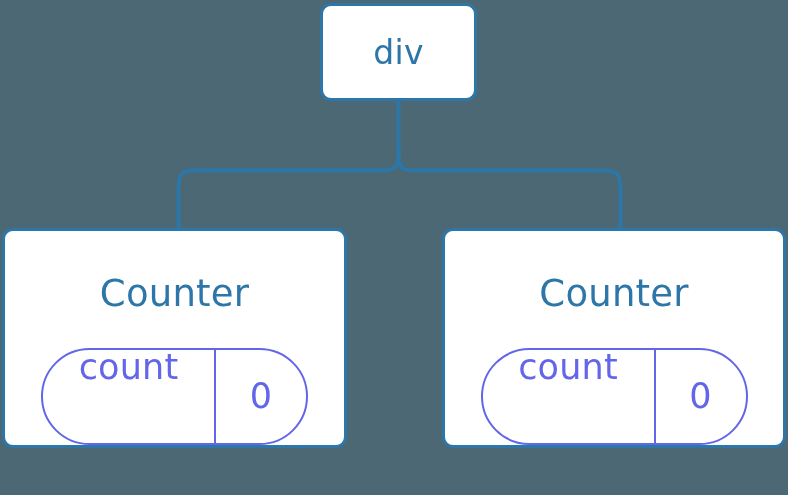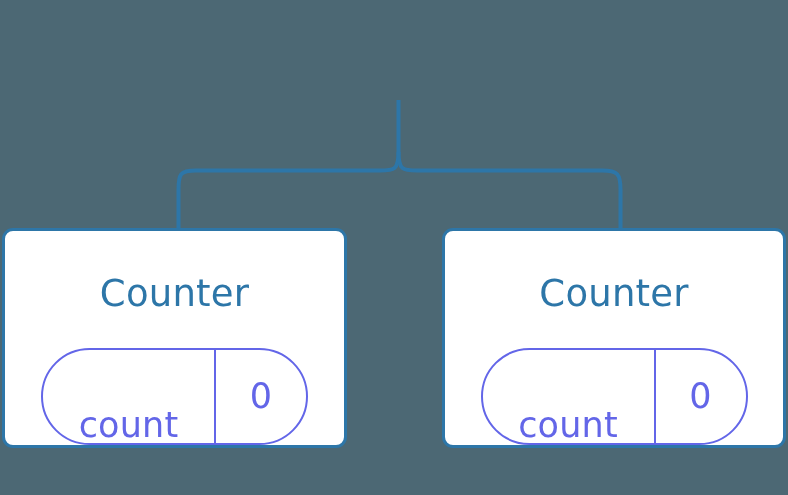--- a/index.html
+++ b/index.html
@@ -83,21 +83,21 @@
     border: 2px solid #6366e8;
     border-radius: 51px;
     box-sizing: border-box;
     display: flex;
     align-items: stretch;
     overflow: hidden;
   }
   .pill-key {
     flex: 0 0 173px;
     display: flex;
-    align-items: flex-end;
+    align-items: flex-start;
     justify-content: center;
     border-right: 2px solid #6366e8;
     box-sizing: border-box;
   }
   .pill-value {
     flex: 1 1 auto;
     display: flex;
     align-items: center;
     justify-content: center;
   }
@@ -113,20 +113,23 @@
 
 <div id="canvas">
 
   <svg id="connectors" viewBox="0 0 788 495" width="788" height="495" aria-hidden="true">
 
     <path d="M 398.5 100 L 398.5 152" fill="none" stroke="#2d76a8" stroke-width="4"></path>
     <path d="M 398.5 152 C 398.5 170 394 170.5 380 170.5 L 196 170.5 C 180 170.5 178.5 174 178.5 190 L 178.5 229" fill="none" stroke="#2d76a8" stroke-width="4"></path>
     <path d="M 398.5 152 C 398.5 170 403 170.5 417 170.5 L 602 170.5 C 618 170.5 620.5 174 620.5 190 L 620.5 229" fill="none" stroke="#2d76a8" stroke-width="4"></path>
   </svg>
 
+  <div class="node" id="node-root">
+    <span class="root-label">div</span>
+  </div>
 
   <div class="node node-child" id="node-counter-left">
     <span class="child-title">Counter</span>
     <div class="state-pill">
       <div class="pill-key">
         <span class="pill-text">count</span>
       </div>
       <div class="pill-value">
         <span class="pill-text">0</span>
       </div>

